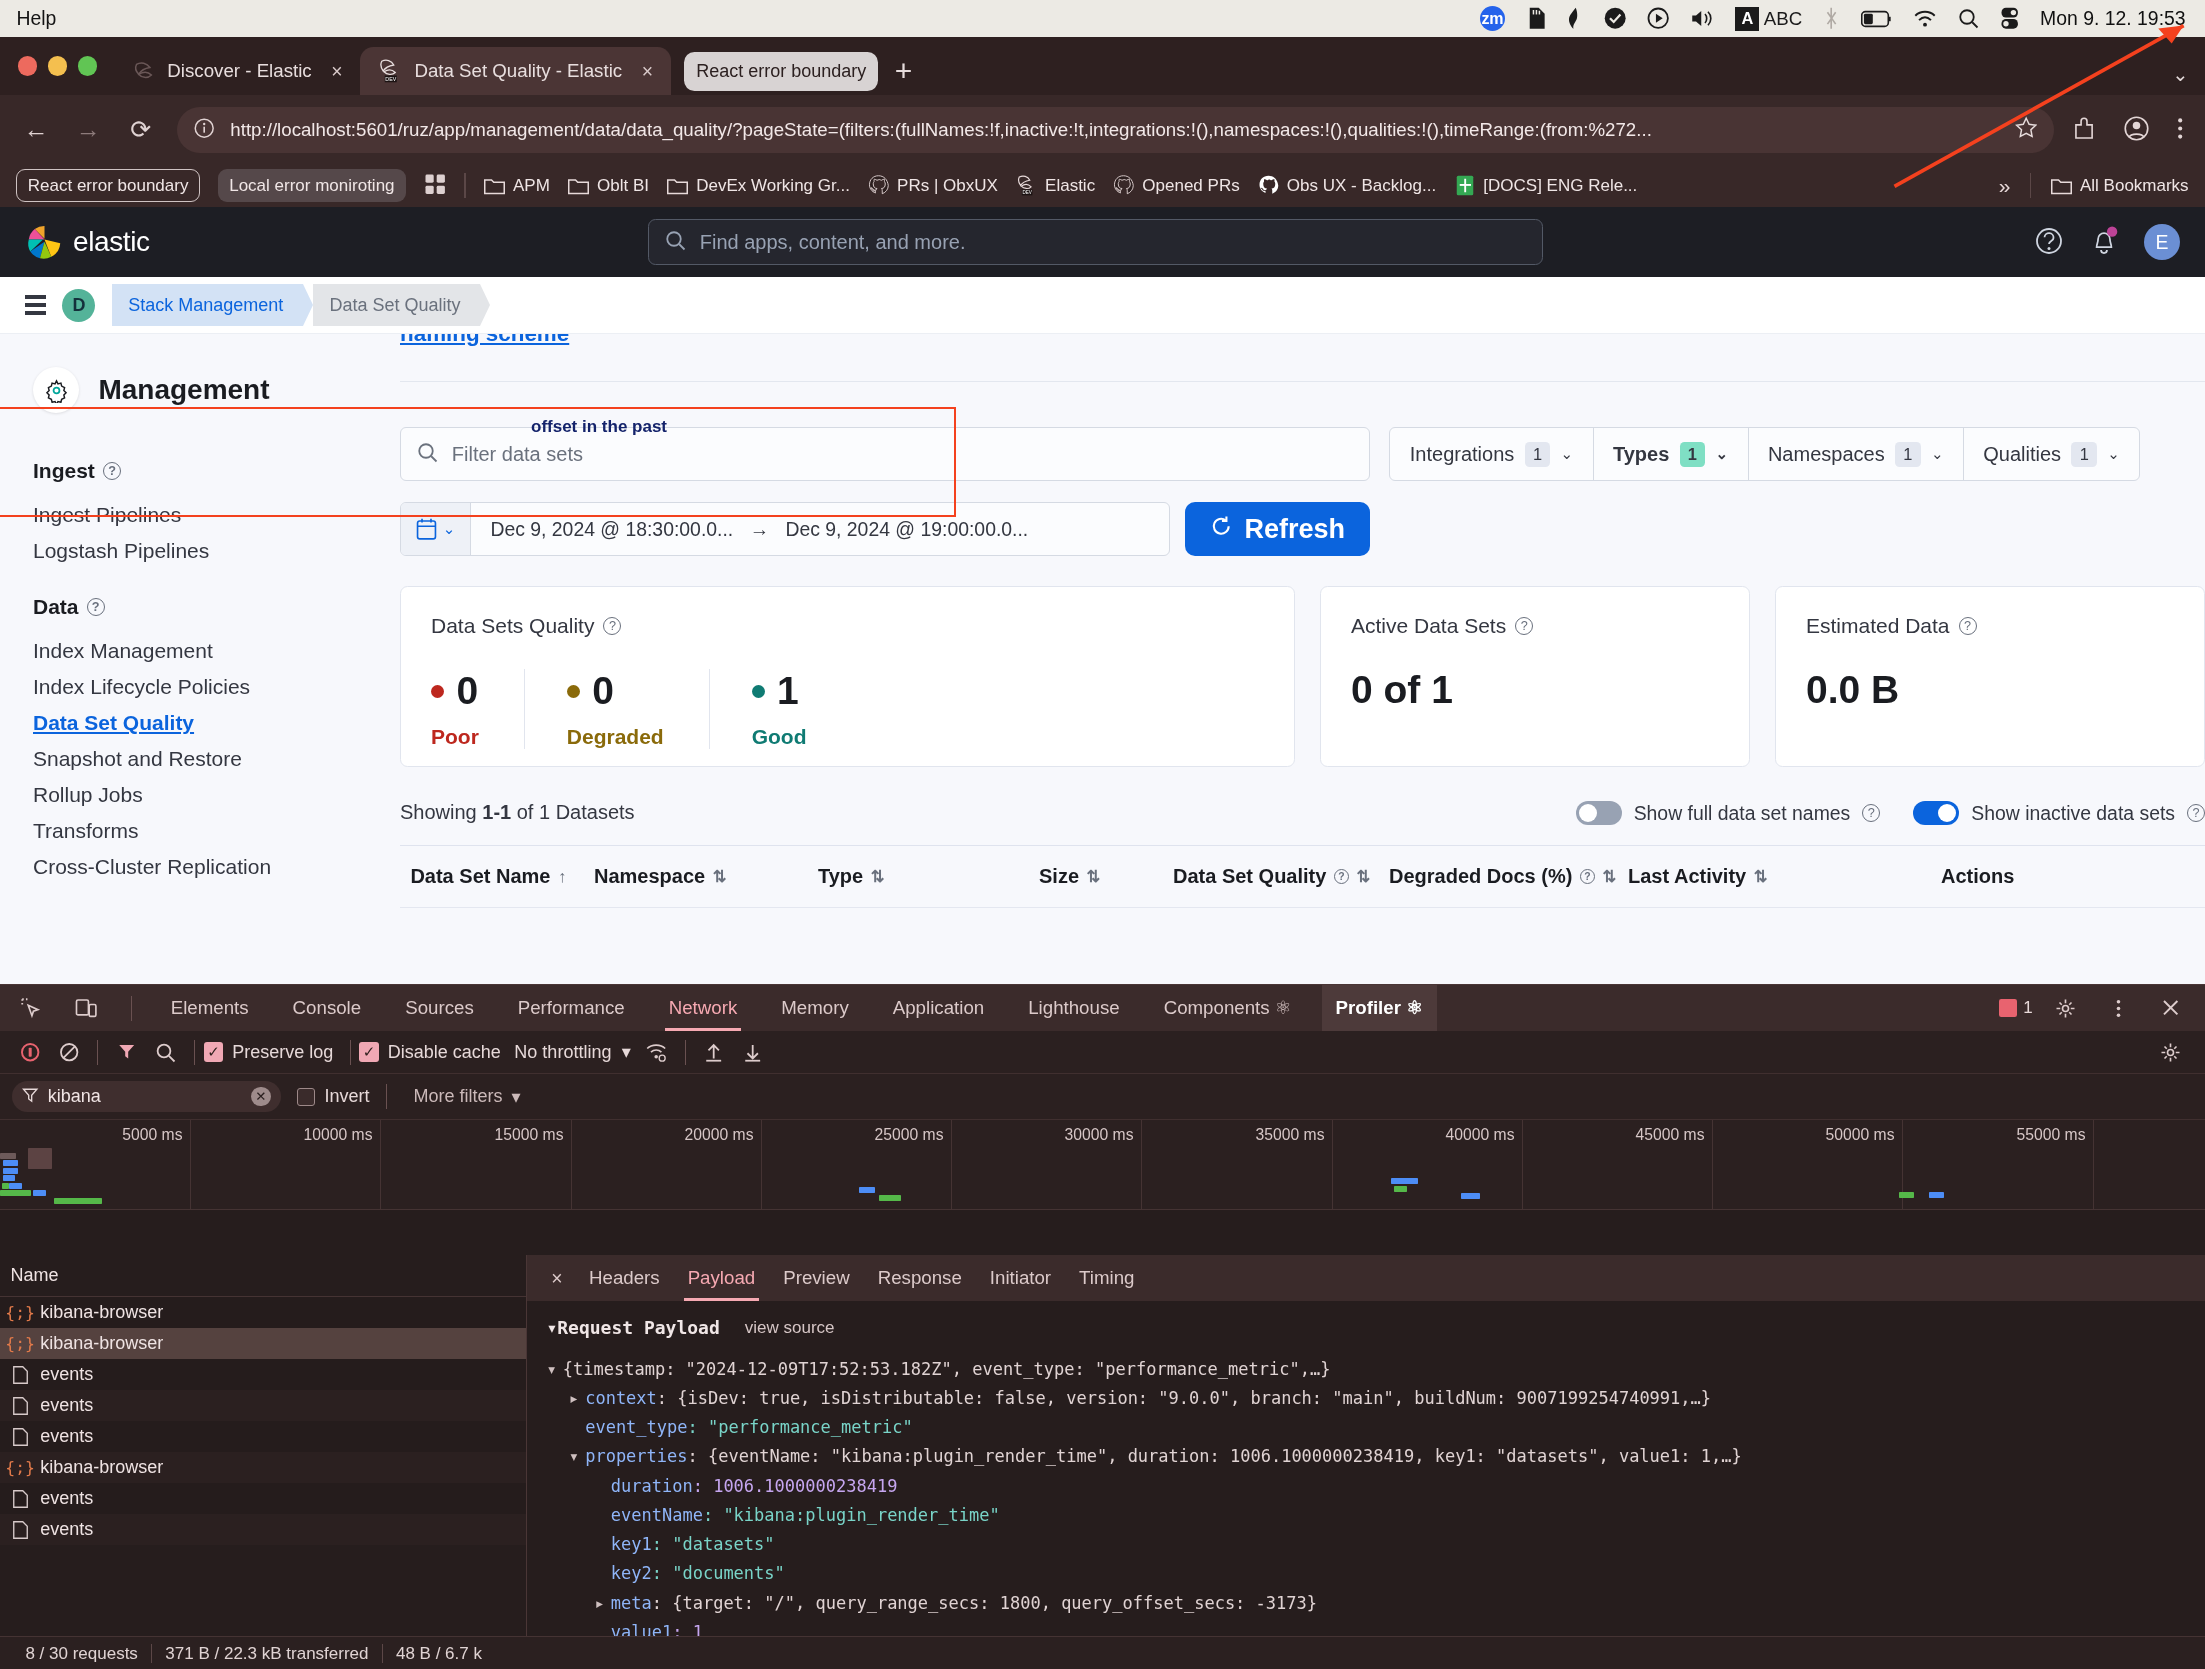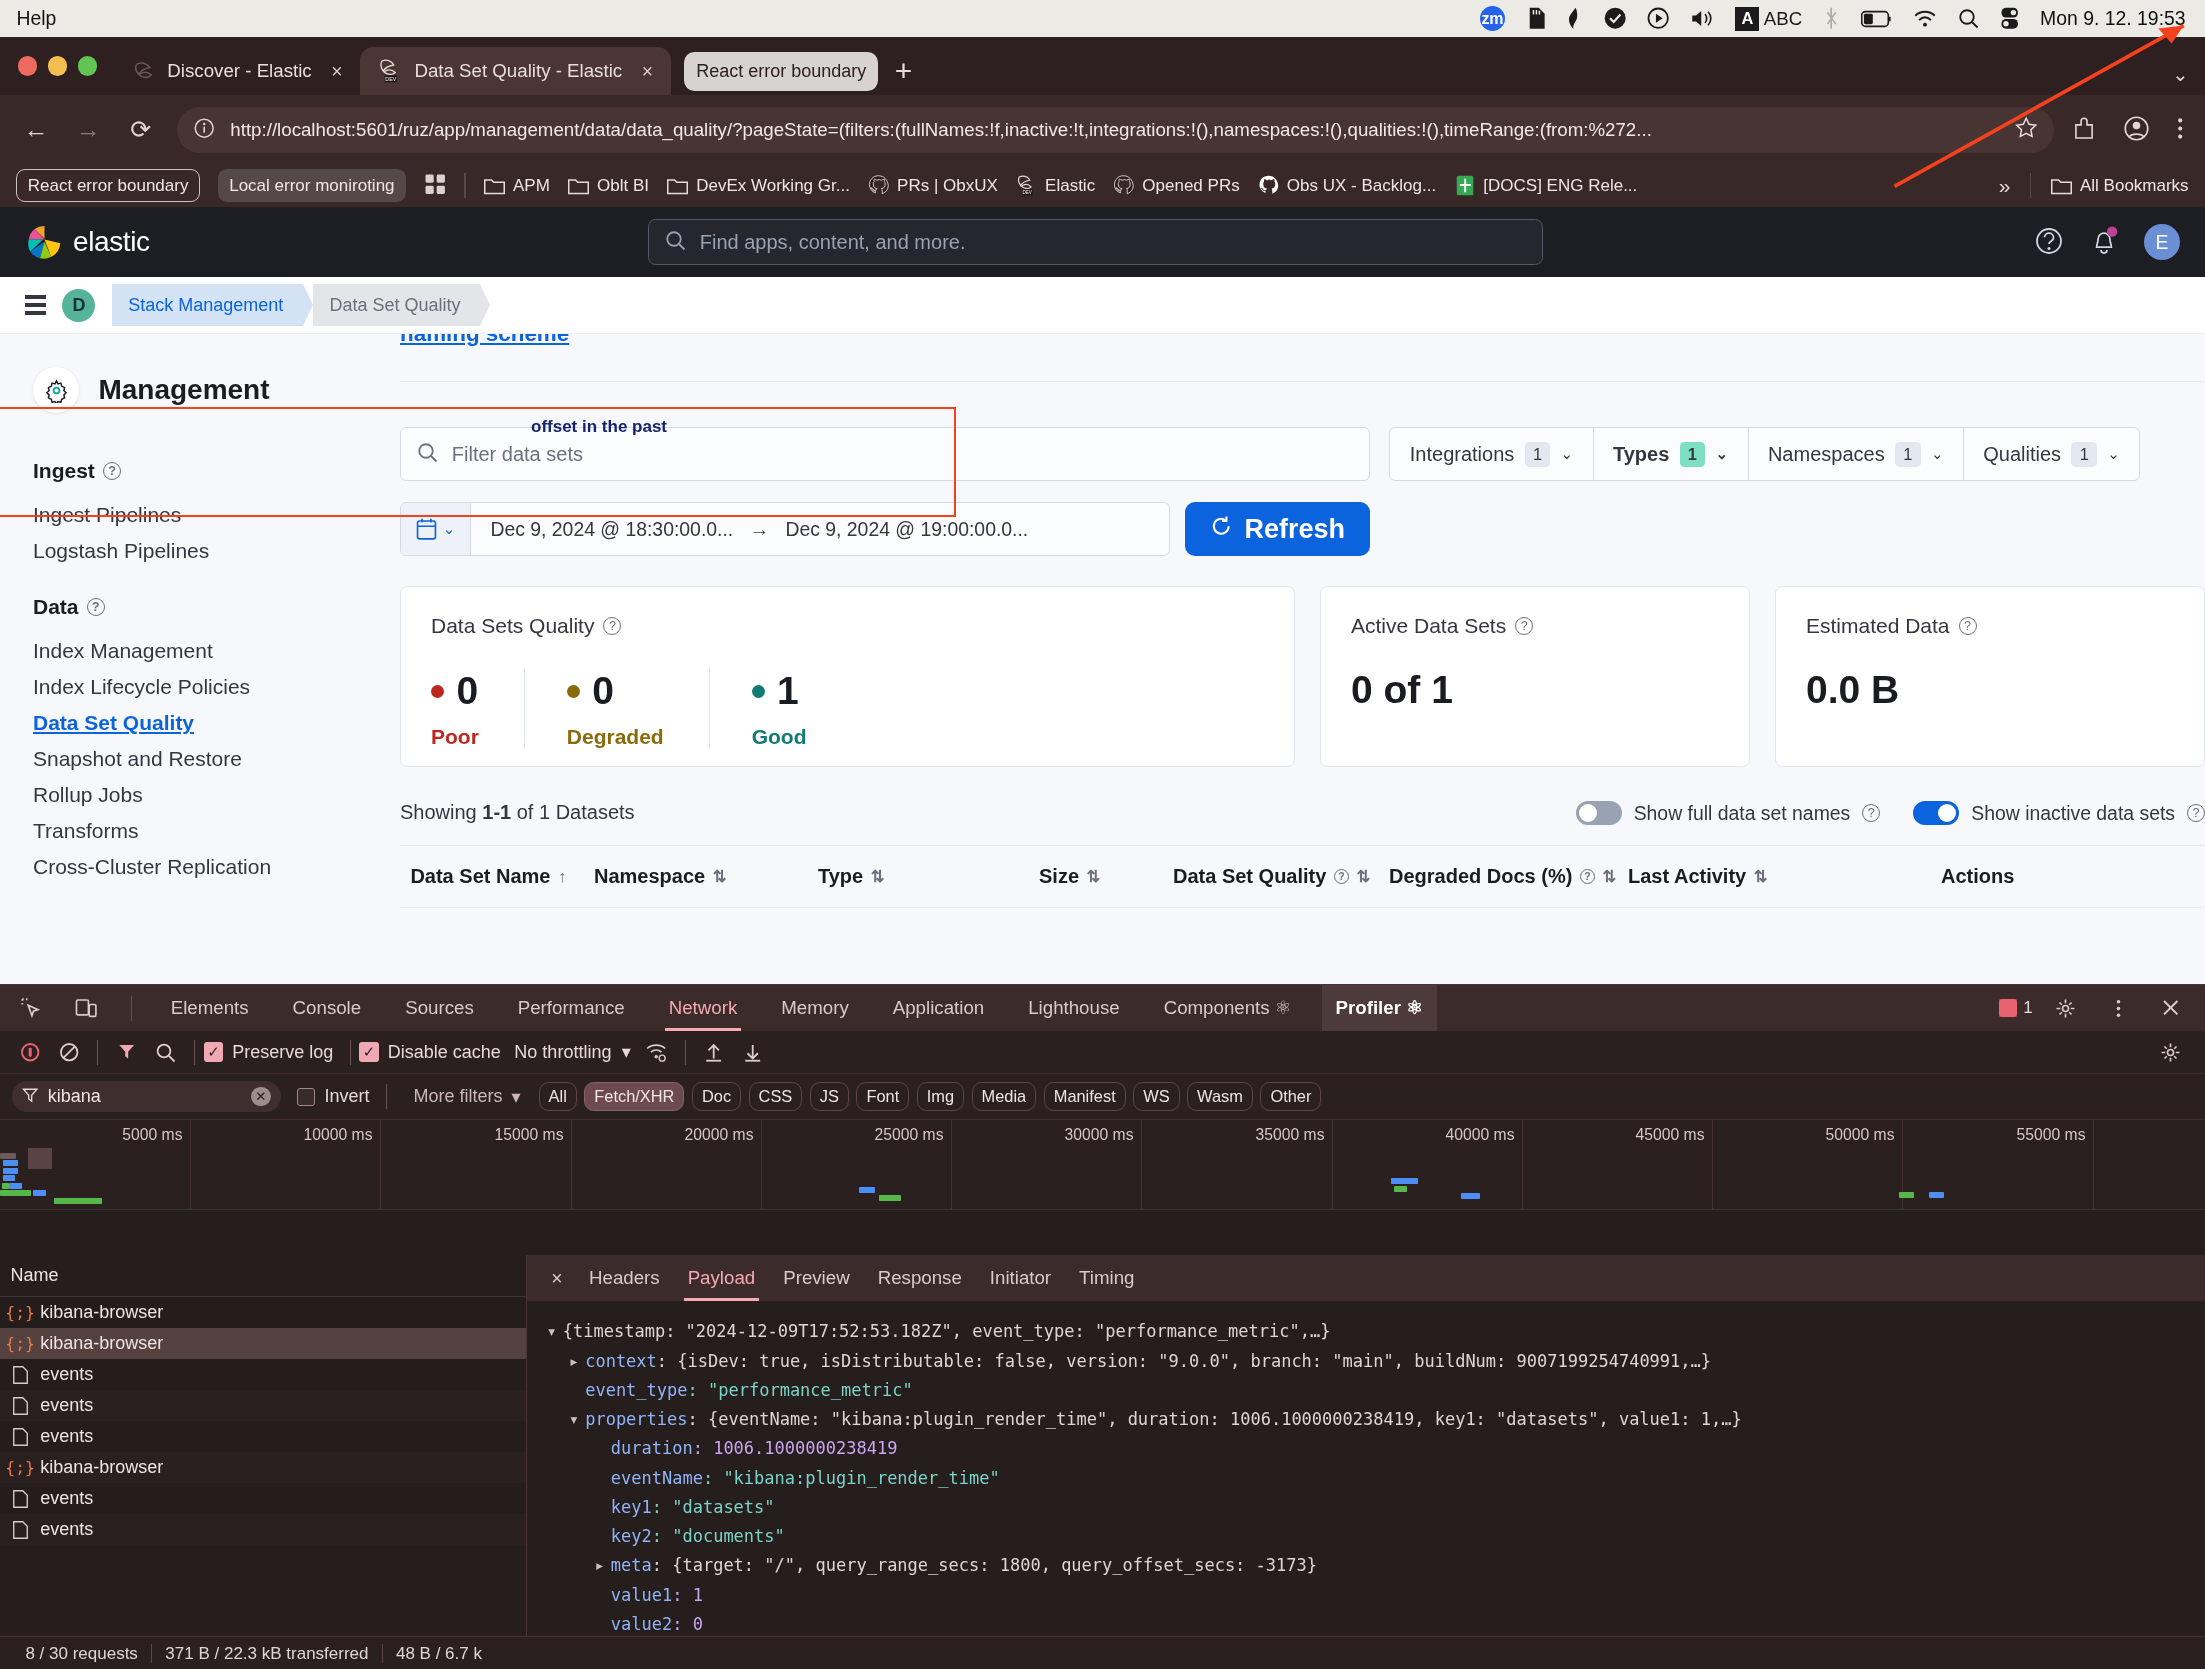--- a/index.html
+++ b/index.html
@@ -1007,34 +1007,20 @@
         <span class="fb-clear">✕</span>
       </div>
       <span class="invert-wrap">
         <span class="cb-empty"></span>
         <span>Invert</span>
       </span>
       <span class="dt-vsep" style="margin-left:16.4px;"></span>
       <span class="more-filters">
         <span>More filters</span>
         <span>▾</span>
-      </span>
-      <span class="type-pills">
-        <span class="pill">All</span>
-        <span class="pill on">Fetch/XHR</span>
-        <span class="pill">Doc</span>
-        <span class="pill">CSS</span>
-        <span class="pill">JS</span>
-        <span class="pill">Font</span>
-        <span class="pill">Img</span>
-        <span class="pill">Media</span>
-        <span class="pill">Manifest</span>
-        <span class="pill">WS</span>
-        <span class="pill">Wasm</span>
-        <span class="pill">Other</span>
       </span>
     </div>
 
     <div class="dt-overview">
       <div class="ov-grid">
         <div class="ov-line" style="left:190px"></div>
           <div class="ov-lbl" style="left:190px">5000 ms</div>
         <div class="ov-line" style="left:380px"></div>
           <div class="ov-lbl" style="left:380px">10000 ms</div>
         <div class="ov-line" style="left:571px"></div>
@@ -1137,20 +1123,24 @@
           <span class="dt-close">×</span>
           <span class="dt-tab">Headers</span>
           <span class="dt-tab sel">Payload</span>
           <span class="dt-tab">Preview</span>
           <span class="dt-tab">Response</span>
           <span class="dt-tab">Initiator</span>
           <span class="dt-tab">Timing</span>
         </div>
 
         <div class="payload-body">
+          <div class="pl-head">
+            <span class="pl-head-title"><span>▾</span><span>Request Payload</span></span>
+            <span class="pl-view-src">view source</span>
+          </div>
 
           <div class="pl-line">
             <span class="tri">▾</span><span class="p">{timestamp: "2024-12-09T17:52:53.182Z", event_type: "performance_metric",…}</span>
           </div>
           <div class="pl-line ind1">
             <span class="tri">▸</span><span class="k">context</span><span class="p">: {isDev: true, isDistributable: false, version: "9.0.0", branch: "main", buildNum: 9007199254740991,…}</span>
           </div>
           <div class="pl-line ind1">
             <span class="tri"></span><span class="k">event_type</span><span class="s">: "performance_metric"</span>
           </div>

